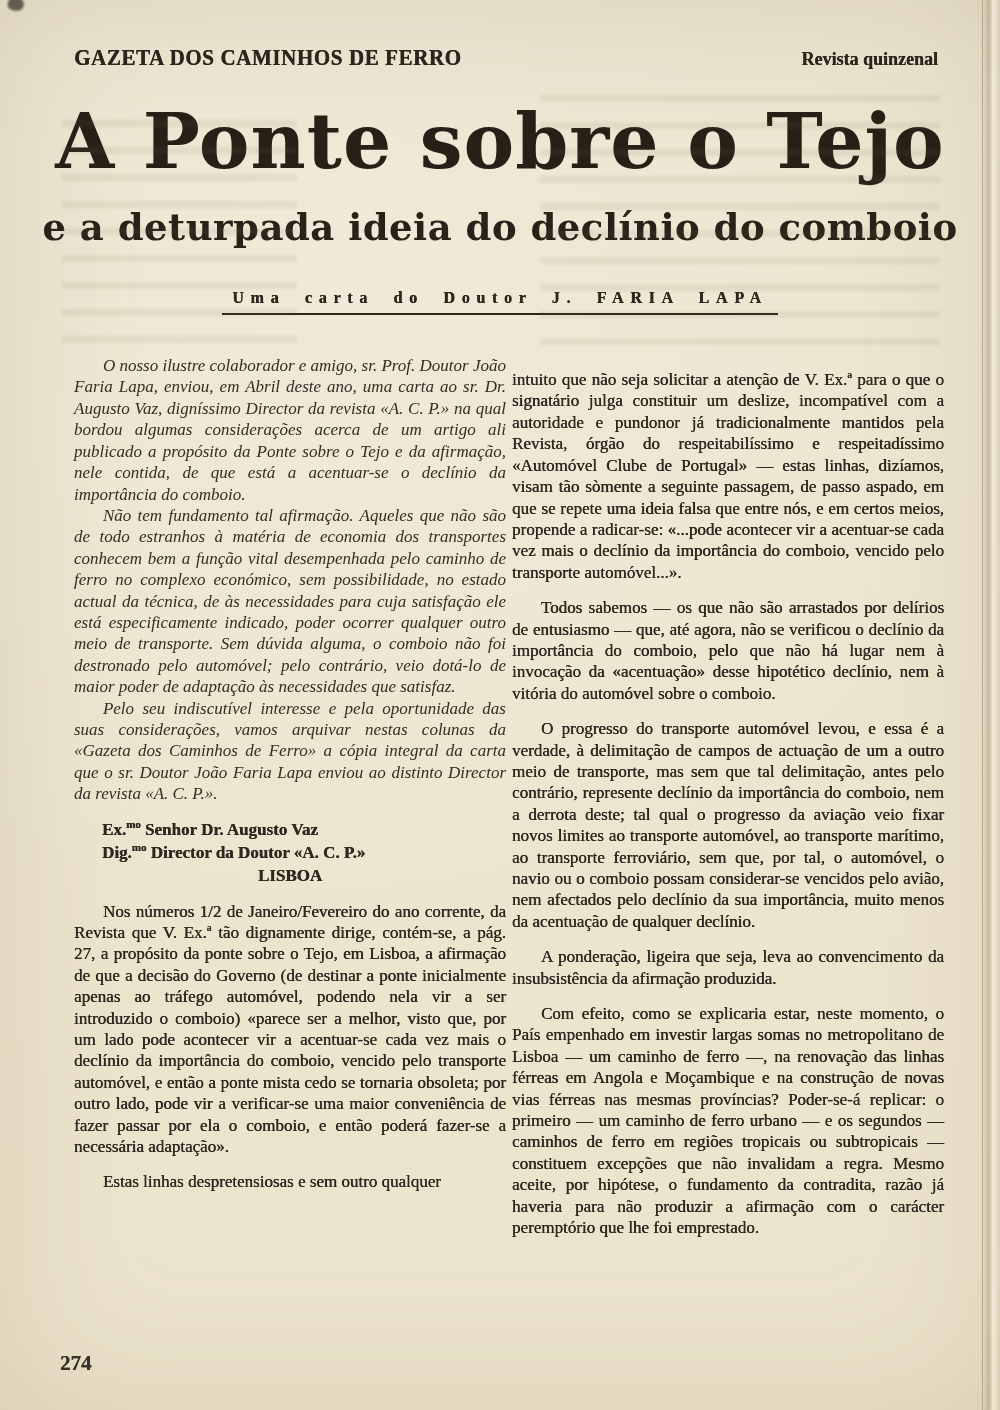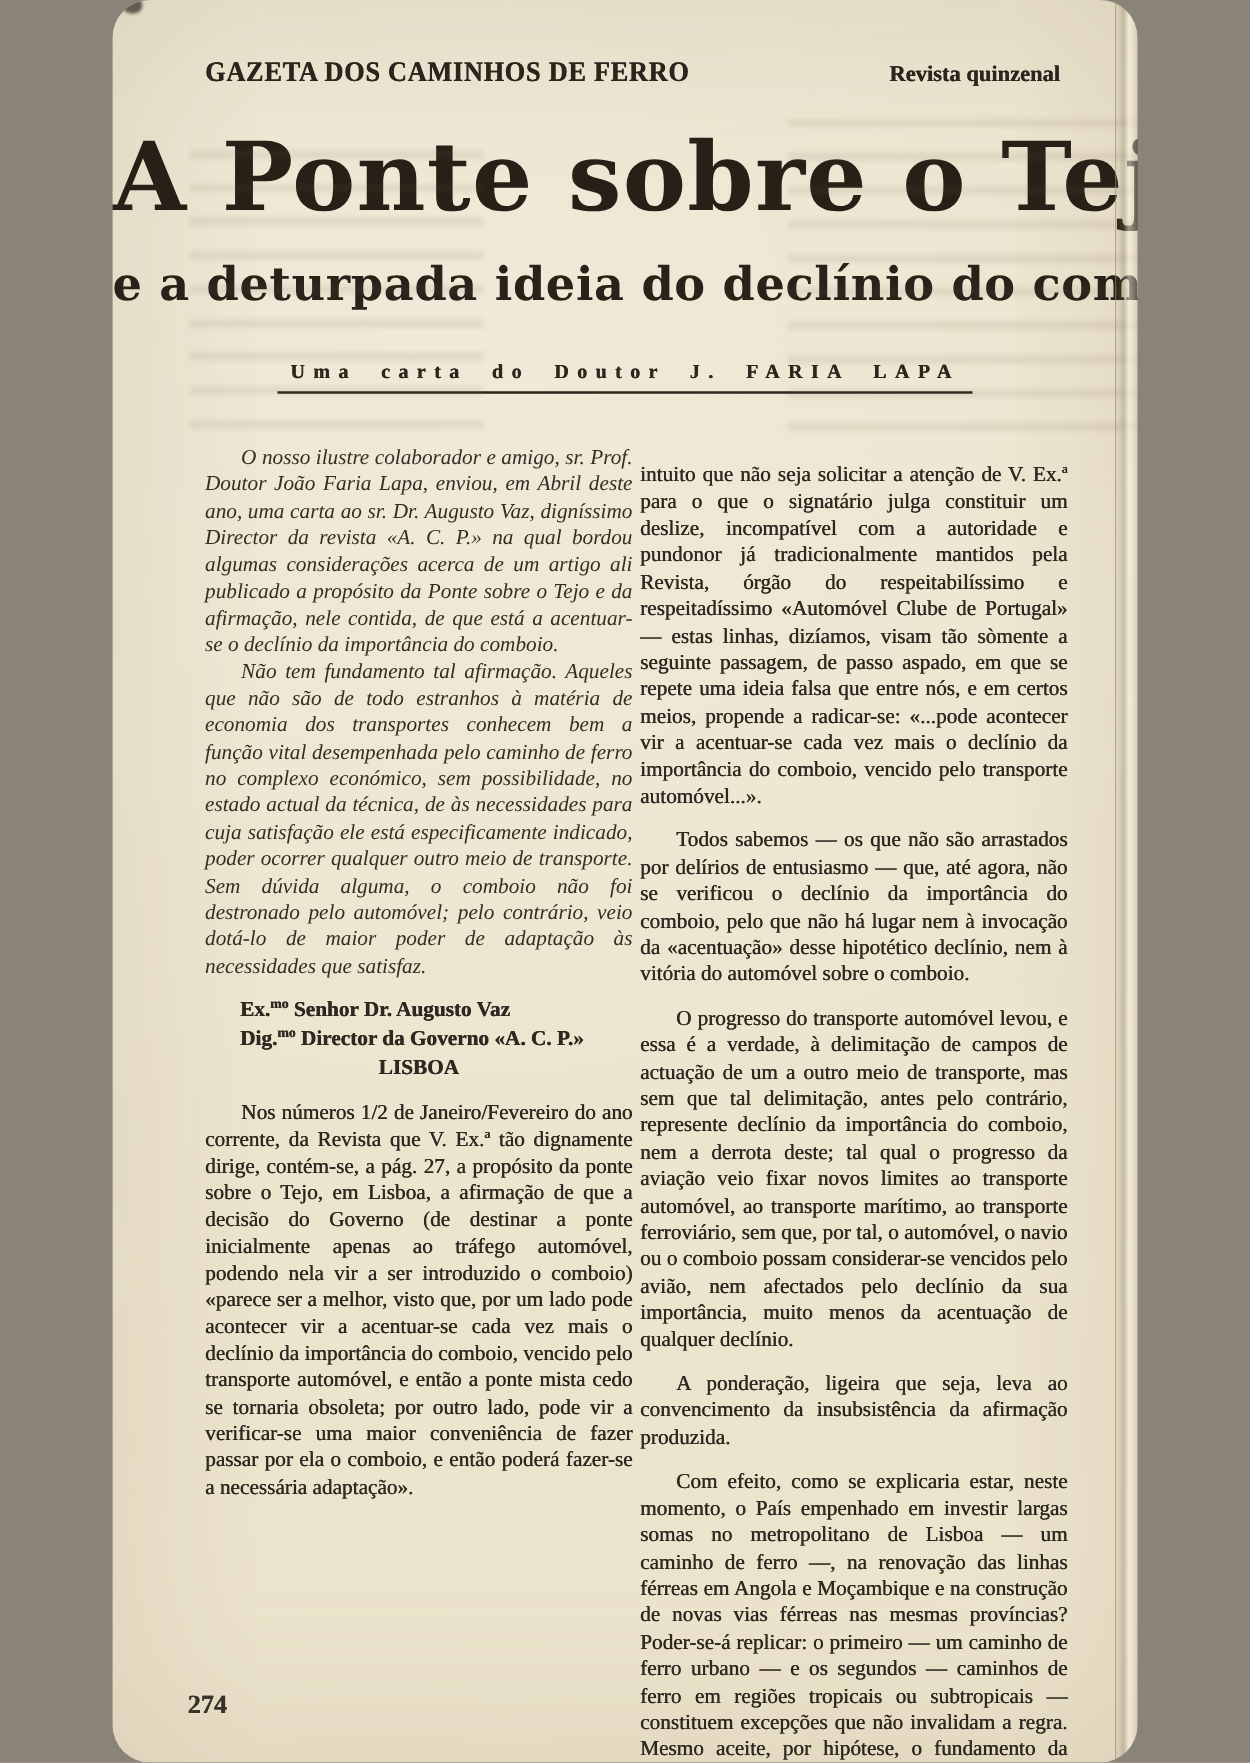--- a/index.html
+++ b/index.html
@@ -1,28 +1,27 @@
 <!DOCTYPE html>
 <html lang="pt"><head>
 <meta charset="utf-8">
 <style>
   html,body{margin:0;padding:0;background:#8a8378;}
   .page{
     position:relative;
-    width:820px;height:1410px;
+    width:1000px;height:1410px;
     margin:0 auto;
     background:#ece4cf;
     background-image:
       radial-gradient(circle at 35% 18%, rgba(255,255,255,0.20), rgba(255,255,255,0) 55%),
       linear-gradient(180deg,#ebe3cd 0%, #ede5cf 40%, #ece3cc 100%);
     box-shadow: inset 0 0 140px rgba(150,130,95,0.22);
     overflow:hidden;
     color:#2f2a22;
     font-family:"Liberation Serif", serif;
-    border-radius:30px;
   }
   
   .edge-right{
     position:absolute;top:0;right:0;width:17px;height:100%;
     background:linear-gradient(90deg, rgba(120,105,75,0) 0%, rgba(120,105,75,0.28) 35%, rgba(255,250,235,0.55) 60%, rgba(200,190,160,0.35) 100%);
     border-left:1px solid rgba(110,95,65,0.35);
   }
   .corner-smudge{
     position:absolute;top:-3px;left:8px;width:16px;height:14px;
     background:#433d32;border-radius:45% 55% 60% 40%;
@@ -130,30 +129,32 @@
   <div class="byline-wrap">
     <span class="byline">Uma carta do Doutor J. FARIA LAPA</span>
   </div>
 
   <div class="columns">
 
     <div class="col left">
       <div class="editorial">
         <p>O nosso ilustre colaborador e amigo, sr. Prof. Doutor João Faria Lapa, enviou, em Abril deste ano, uma carta ao sr. Dr. Augusto Vaz, digníssimo Director da revista «A. C. P.» na qual bordou algumas considerações acerca de um artigo ali publicado a propósito da Ponte sobre o Tejo e da afirmação, nele contida, de que está a acentuar-se o declínio da importância do comboio.</p>
         <p>Não tem fundamento tal afirmação. Aqueles que não são de todo estranhos à matéria de economia dos transportes conhecem bem a função vital desempenhada pelo caminho de ferro no complexo económico, sem possibilidade, no estado actual da técnica, de às necessidades para cuja satisfação ele está especificamente indicado, poder ocorrer qualquer outro meio de transporte. Sem dúvida alguma, o comboio não foi destronado pelo automóvel; pelo contrário, veio dotá-lo de maior poder de adaptação às necessidades que satisfaz.</p>
+        <p>Pelo seu indiscutível interesse e pela oportunidade das suas considerações, vamos arquivar nestas colunas da «Gazeta dos Caminhos de Ferro» a cópia integral da carta que o sr. Doutor João Faria Lapa enviou ao distinto Director da revista «A. C. P.».</p>
       </div>
 
       <div class="address">
         <div class="line"><span>Ex.</span><sup>mo</sup><span> Senhor Dr. Augusto Vaz</span></div>
-        <div class="line"><span>Dig.</span><sup>mo</sup><span> Director da Governo «A. C. P.»</span></div>
+        <div class="line"><span>Dig.</span><sup>mo</sup><span> Director da Doutor «A. C. P.»</span></div>
         <div class="line centered">LISBOA</div>
       </div>
 
       <div class="upright">
         <p>Nos números 1/2 de Janeiro/Fevereiro do ano corrente, da Revista que V. Ex.ª tão dignamente dirige, contém-se, a pág. 27, a propósito da ponte sobre o Tejo, em Lisboa, a afirmação de que a decisão do Governo (de destinar a ponte inicialmente apenas ao tráfego automóvel, podendo nela vir a ser introduzido o comboio) «parece ser a melhor, visto que, por um lado pode acontecer vir a acentuar-se cada vez mais o declínio da importância do comboio, vencido pelo transporte automóvel, e então a ponte mista cedo se tornaria obsoleta; por outro lado, pode vir a verificar-se uma maior conveniência de fazer passar por ela o comboio, e então poderá fazer-se a necessária adaptação».</p>
+        <p>Estas linhas despretensiosas e sem outro qualquer</p>
       </div>
     </div>
 
     <div class="col right">
       <p class="noindent">intuito que não seja solicitar a atenção de V. Ex.ª para o que o signatário julga constituir um deslize, incompatível com a autoridade e pundonor já tradicionalmente mantidos pela Revista, órgão do respeitabilíssimo e respeitadíssimo «Automóvel Clube de Portugal» — estas linhas, dizíamos, visam tão sòmente a seguinte passagem, de passo aspado, em que se repete uma ideia falsa que entre nós, e em certos meios, propende a radicar-se: «...pode acontecer vir a acentuar-se cada vez mais o declínio da importância do comboio, vencido pelo transporte automóvel...».</p>
       <p>Todos sabemos — os que não são arrastados por delírios de entusiasmo — que, até agora, não se verificou o declínio da importância do comboio, pelo que não há lugar nem à invocação da «acentuação» desse hipotético declínio, nem à vitória do automóvel sobre o comboio.</p>
       <p>O progresso do transporte automóvel levou, e essa é a verdade, à delimitação de campos de actuação de um a outro meio de transporte, mas sem que tal delimitação, antes pelo contrário, represente declínio da importância do comboio, nem a derrota deste; tal qual o progresso da aviação veio fixar novos limites ao transporte automóvel, ao transporte marítimo, ao transporte ferroviário, sem que, por tal, o automóvel, o navio ou o comboio possam considerar-se vencidos pelo avião, nem afectados pelo declínio da sua importância, muito menos da acentuação de qualquer declínio.</p>
       <p>A ponderação, ligeira que seja, leva ao convencimento da insubsistência da afirmação produzida.</p>
       <p>Com efeito, como se explicaria estar, neste momento, o País empenhado em investir largas somas no metropolitano de Lisboa — um caminho de ferro —, na renovação das linhas férreas em Angola e Moçambique e na construção de novas vias férreas nas mesmas províncias? Poder-se-á replicar: o primeiro — um caminho de ferro urbano — e os segundos — caminhos de ferro em regiões tropicais ou subtropicais — constituem excepções que não invalidam a regra. Mesmo aceite, por hipótese, o fundamento da contradita, razão já haveria para não produzir a afirmação com o carácter peremptório que lhe foi emprestado.</p>
     </div>

